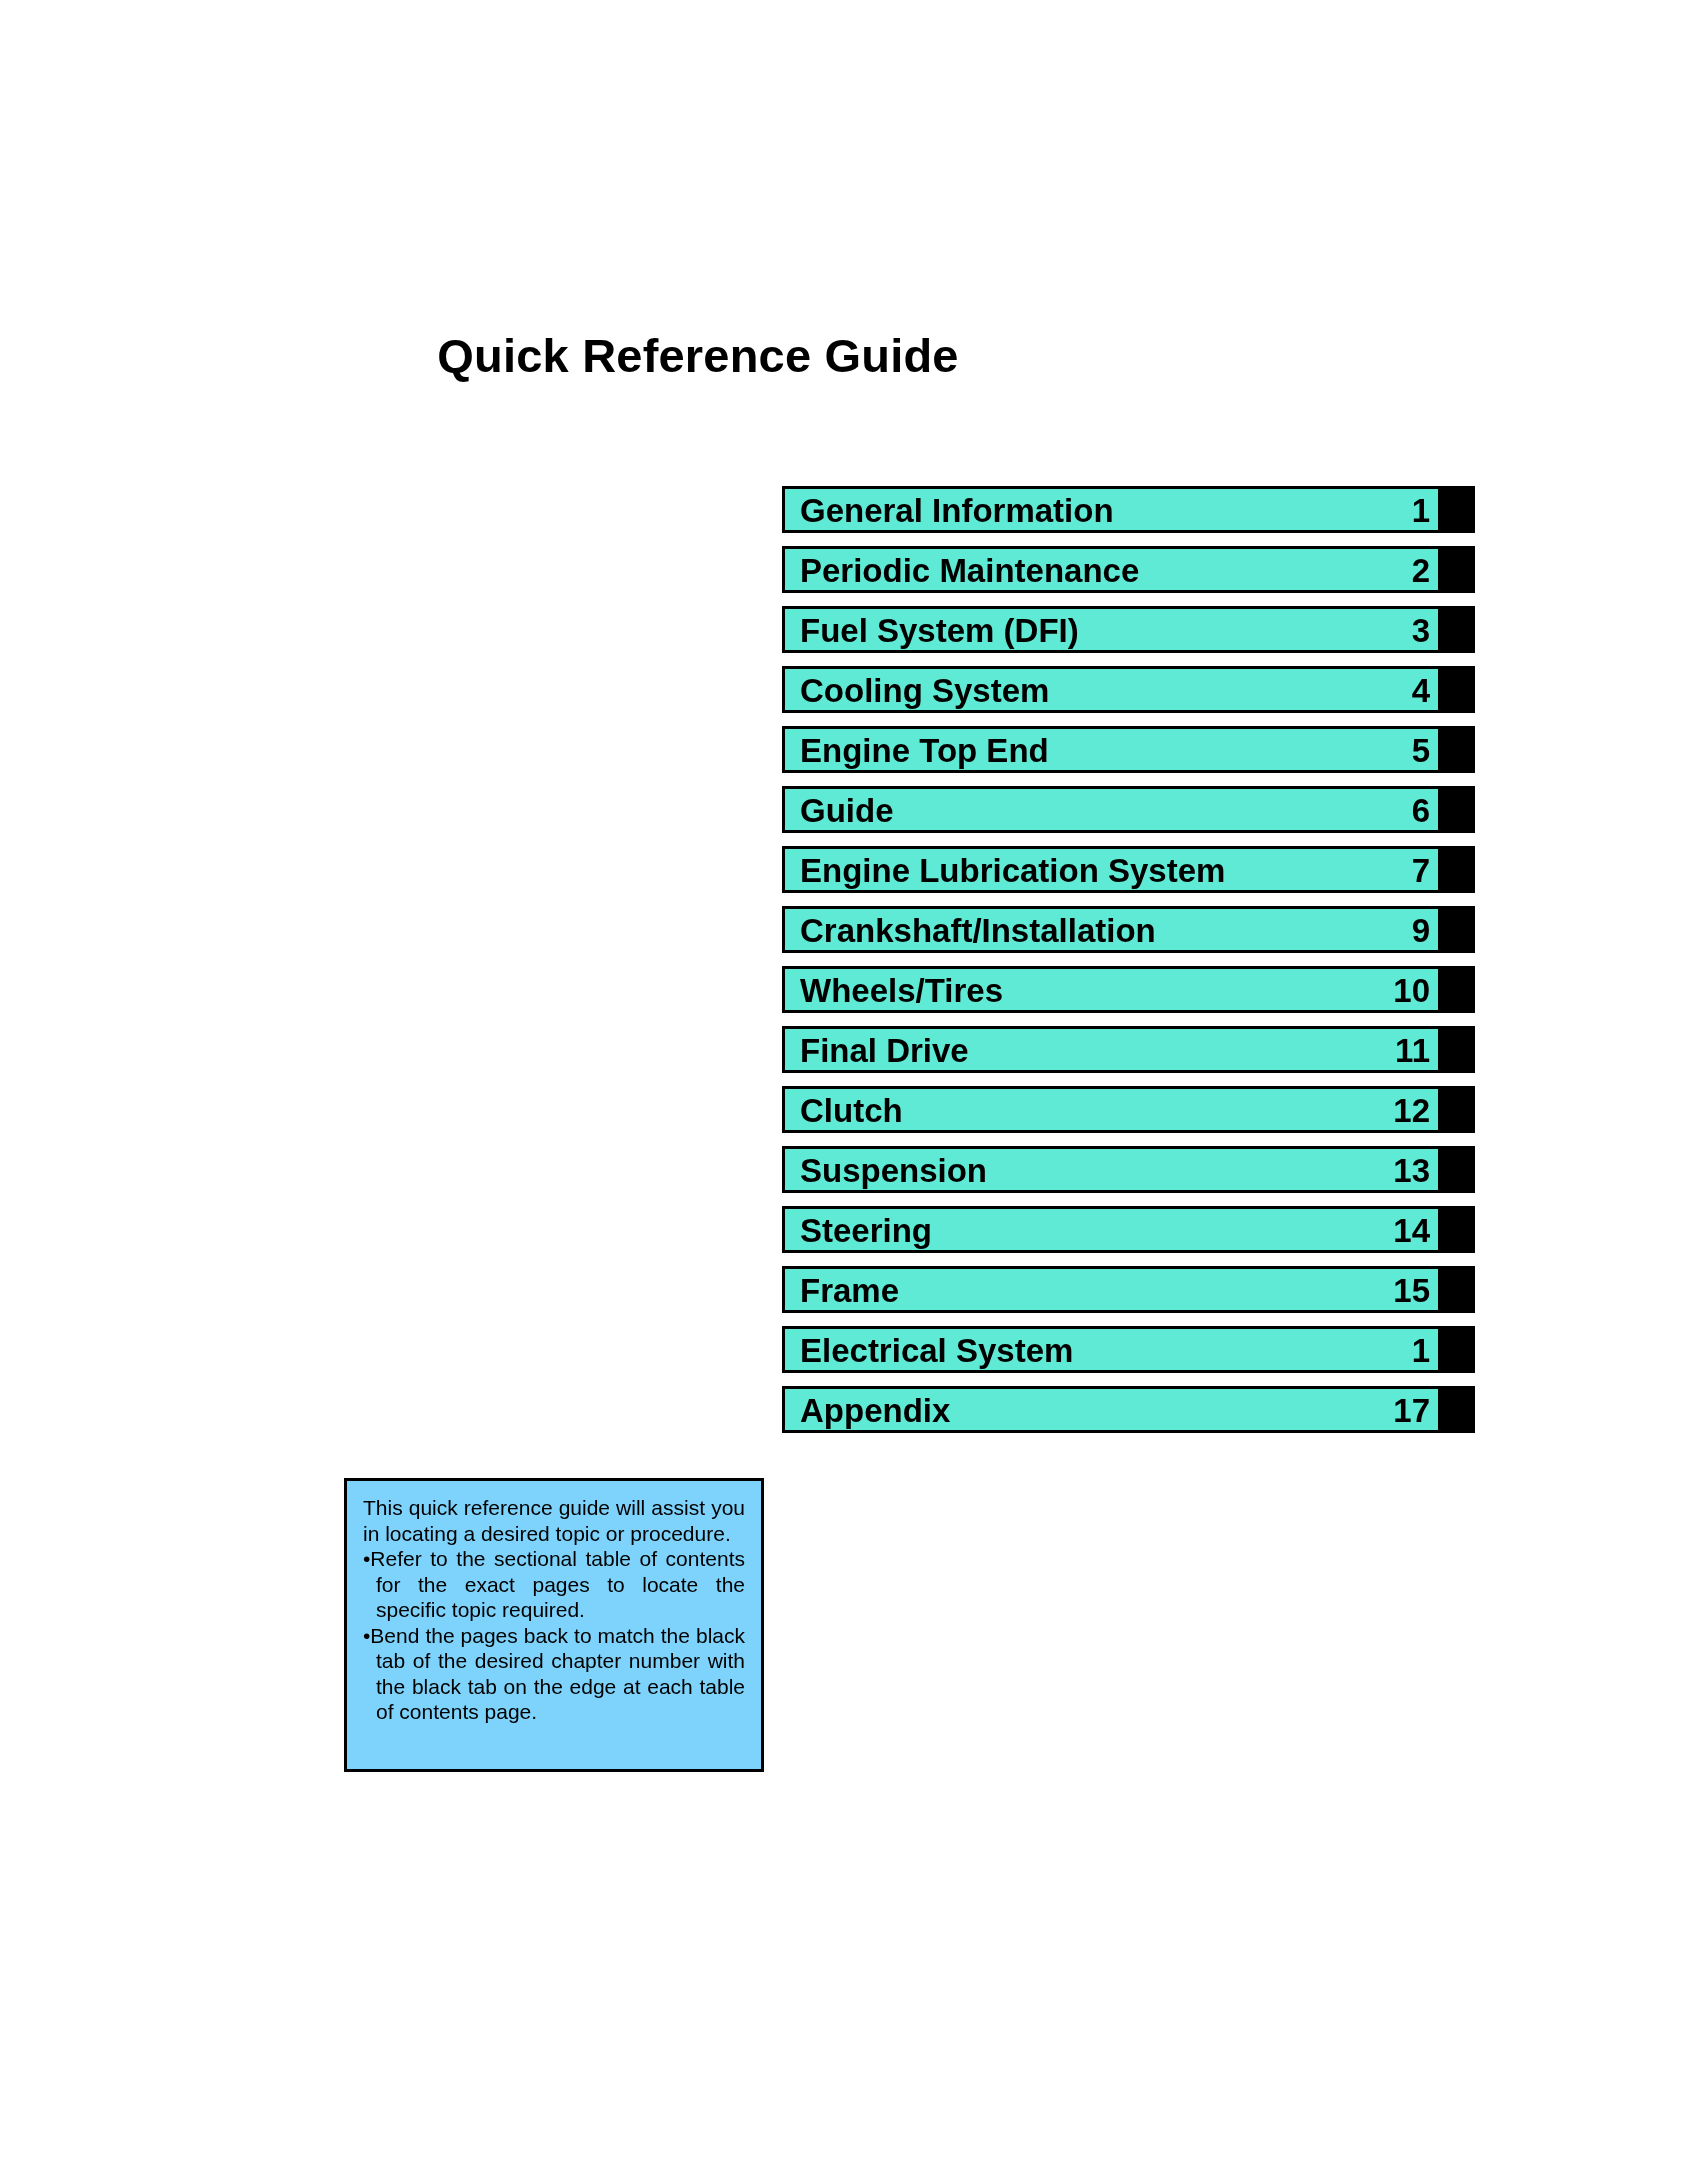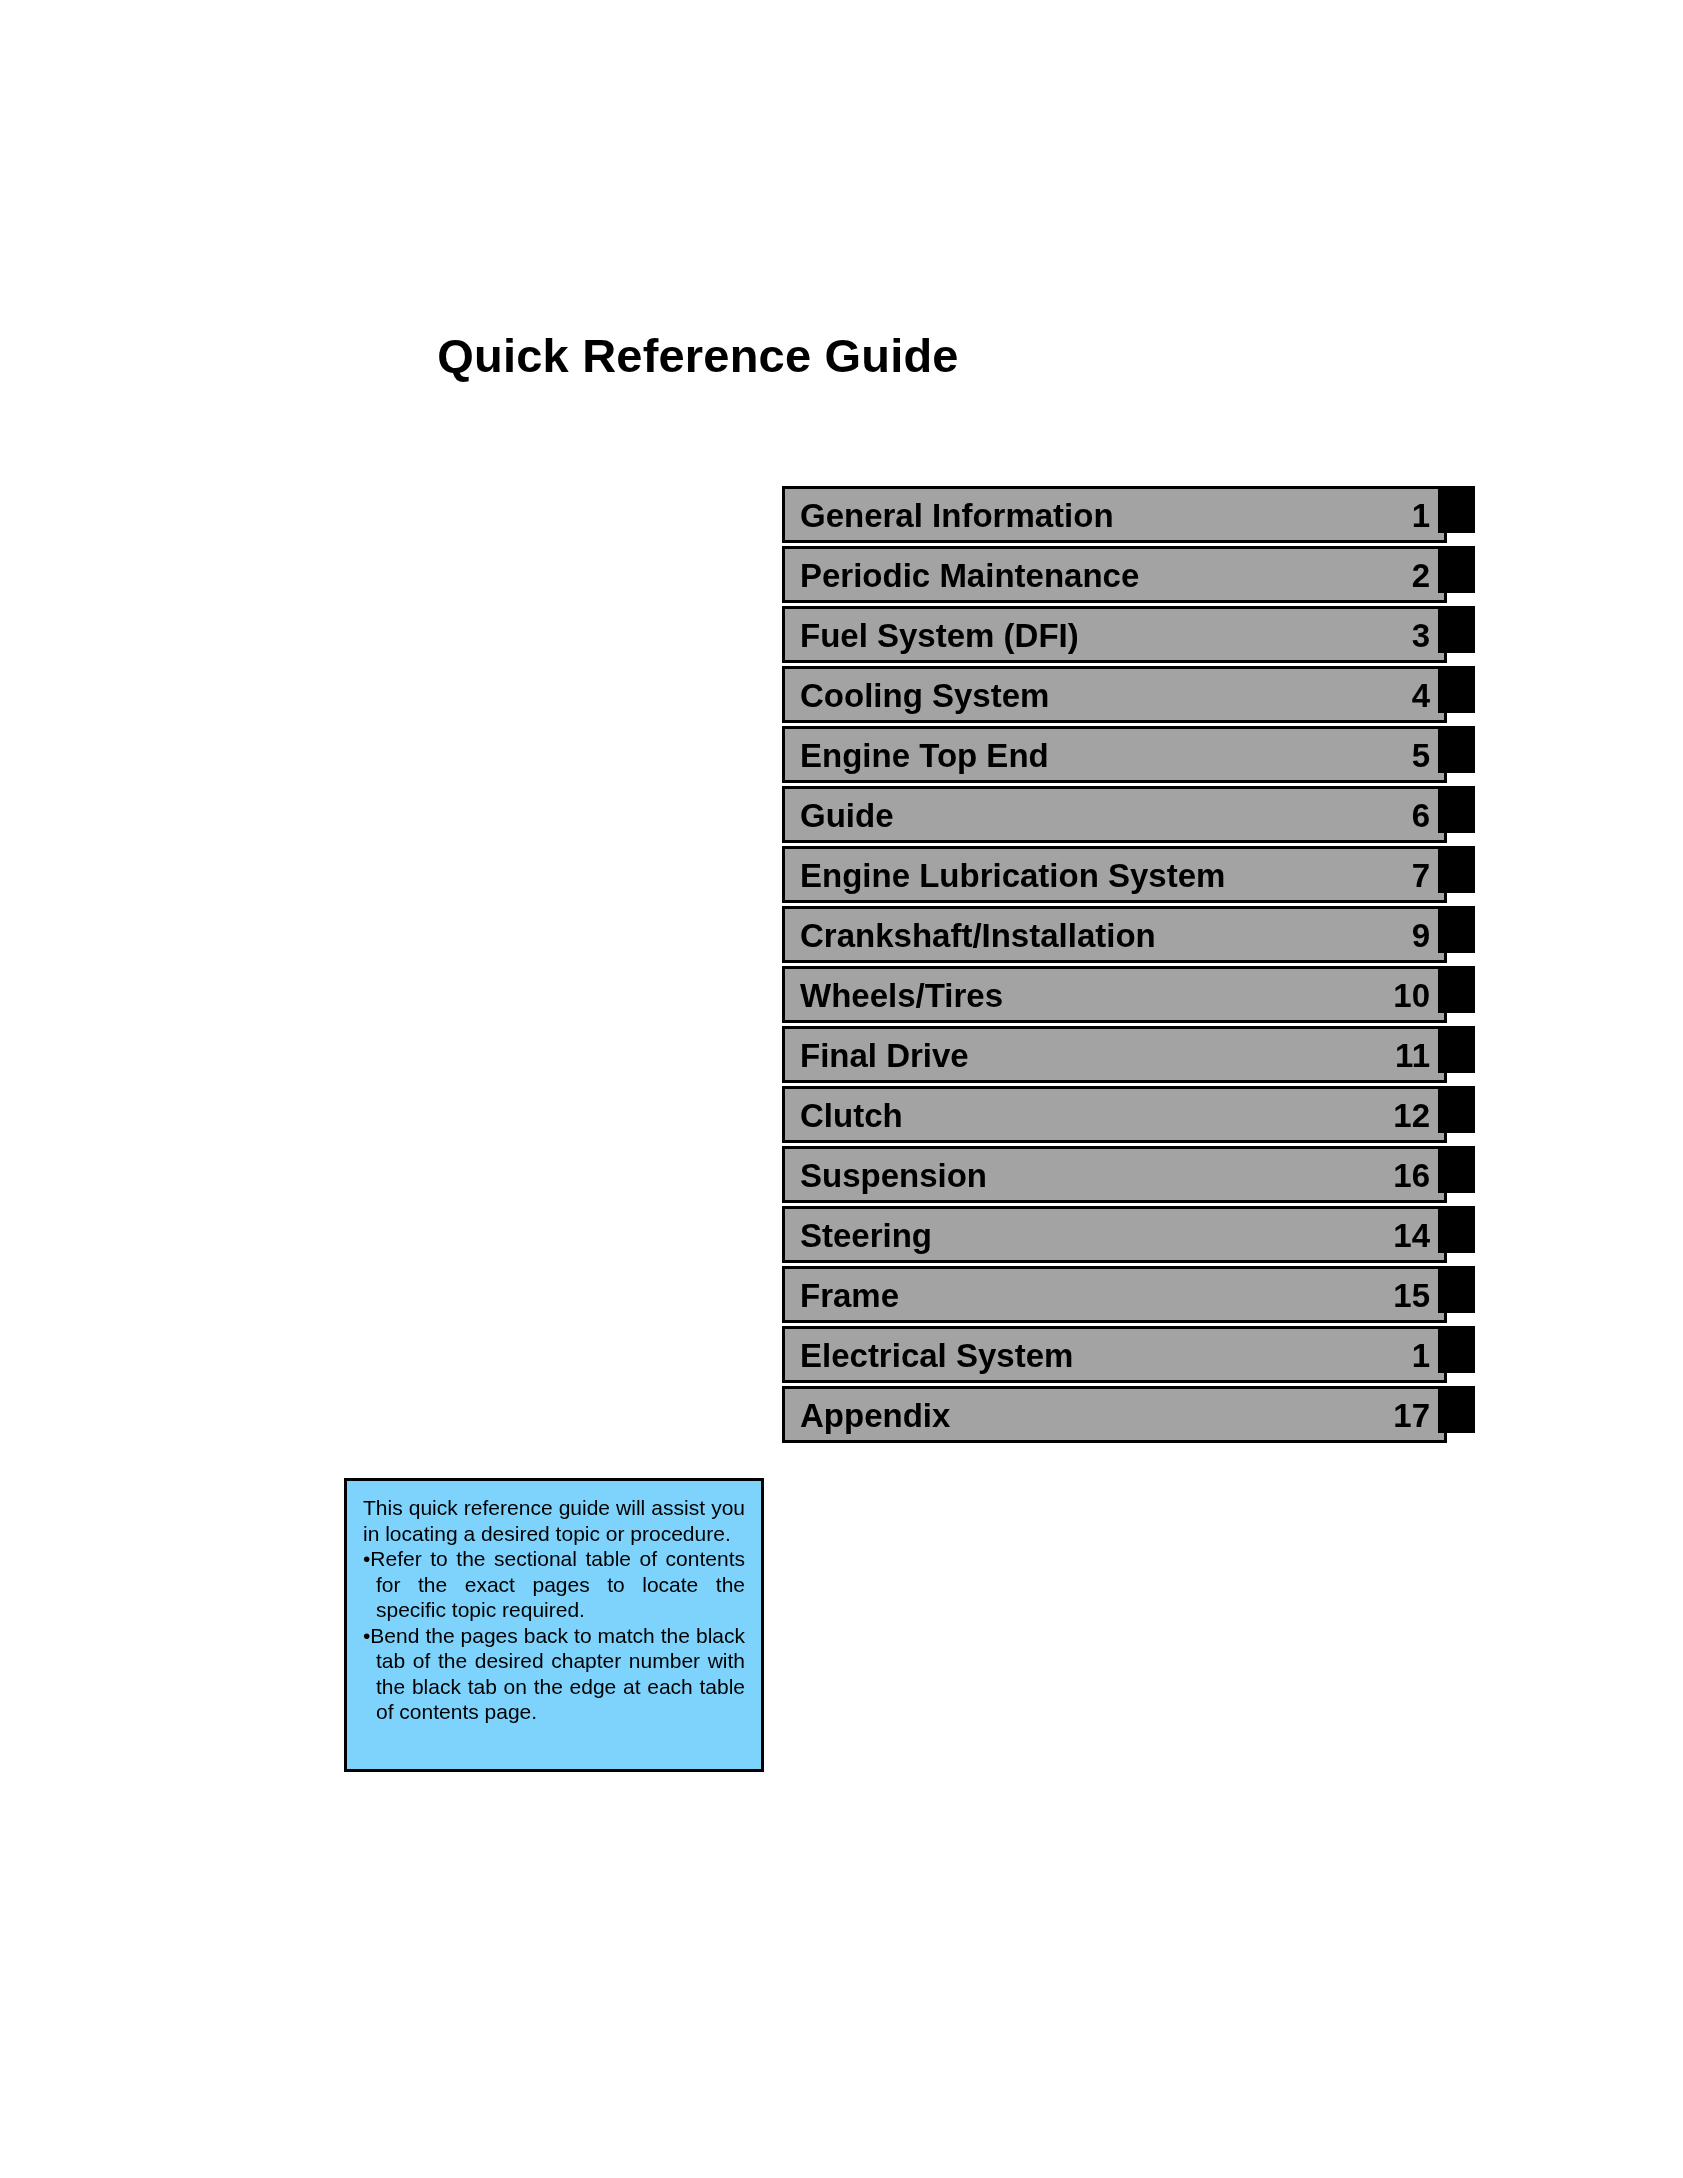--- a/index.html
+++ b/index.html
@@ -42,24 +42,24 @@
     height: 47px;
     margin-bottom: 13px;
     box-sizing: border-box;
   }
 
   .chapter-box {
     position: absolute;
     left: 0;
     top: 0;
     width: 665px;
-    height: 57px;
+    height: 47px;
     border: 3px solid #000000;
     box-sizing: border-box;
-    background: #a3a3a3;
+    background: #5eead4;
     padding-left: 28px;
   }
 
   .chapter-title {
     position: absolute;
     left: 15px;
     top: 50%;
     transform: translateY(-50%);
     font-size: 33px;
     font-weight: bold;
@@ -194,21 +194,21 @@
     <div class="chapter-row">
       <div class="chapter-box">
         <span class="chapter-title">Clutch</span>
         <span class="chapter-number">12</span>
       </div>
       <div class="chapter-tab"></div>
     </div>
     <div class="chapter-row">
       <div class="chapter-box">
         <span class="chapter-title">Suspension</span>
-        <span class="chapter-number">16</span>
+        <span class="chapter-number">13</span>
       </div>
       <div class="chapter-tab"></div>
     </div>
     <div class="chapter-row">
       <div class="chapter-box">
         <span class="chapter-title">Steering</span>
         <span class="chapter-number">14</span>
       </div>
       <div class="chapter-tab"></div>
     </div>

